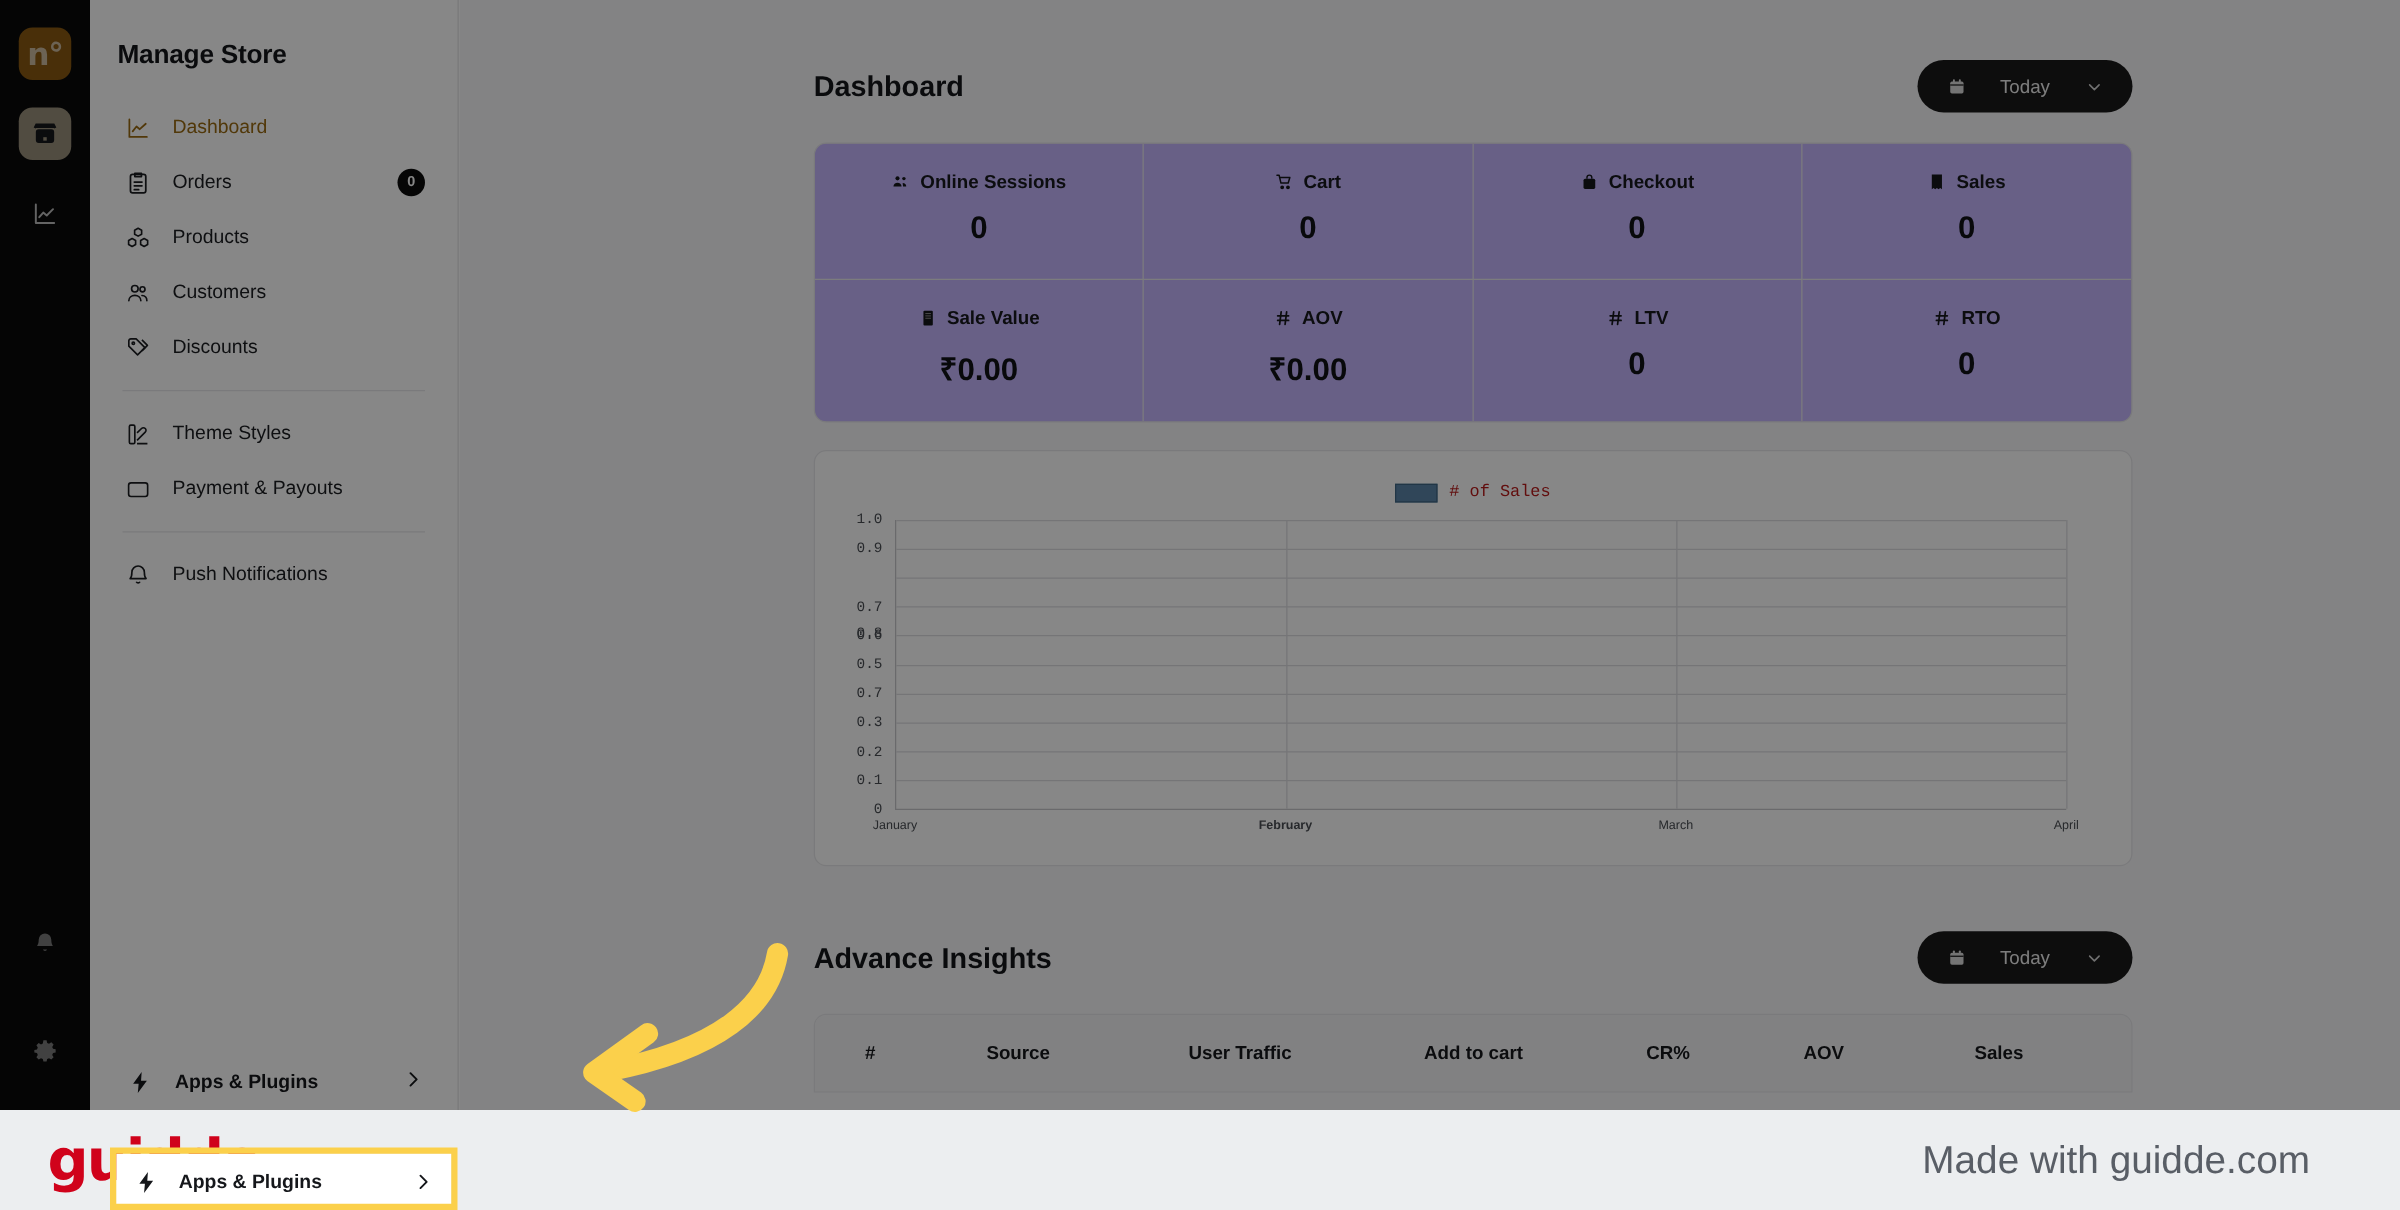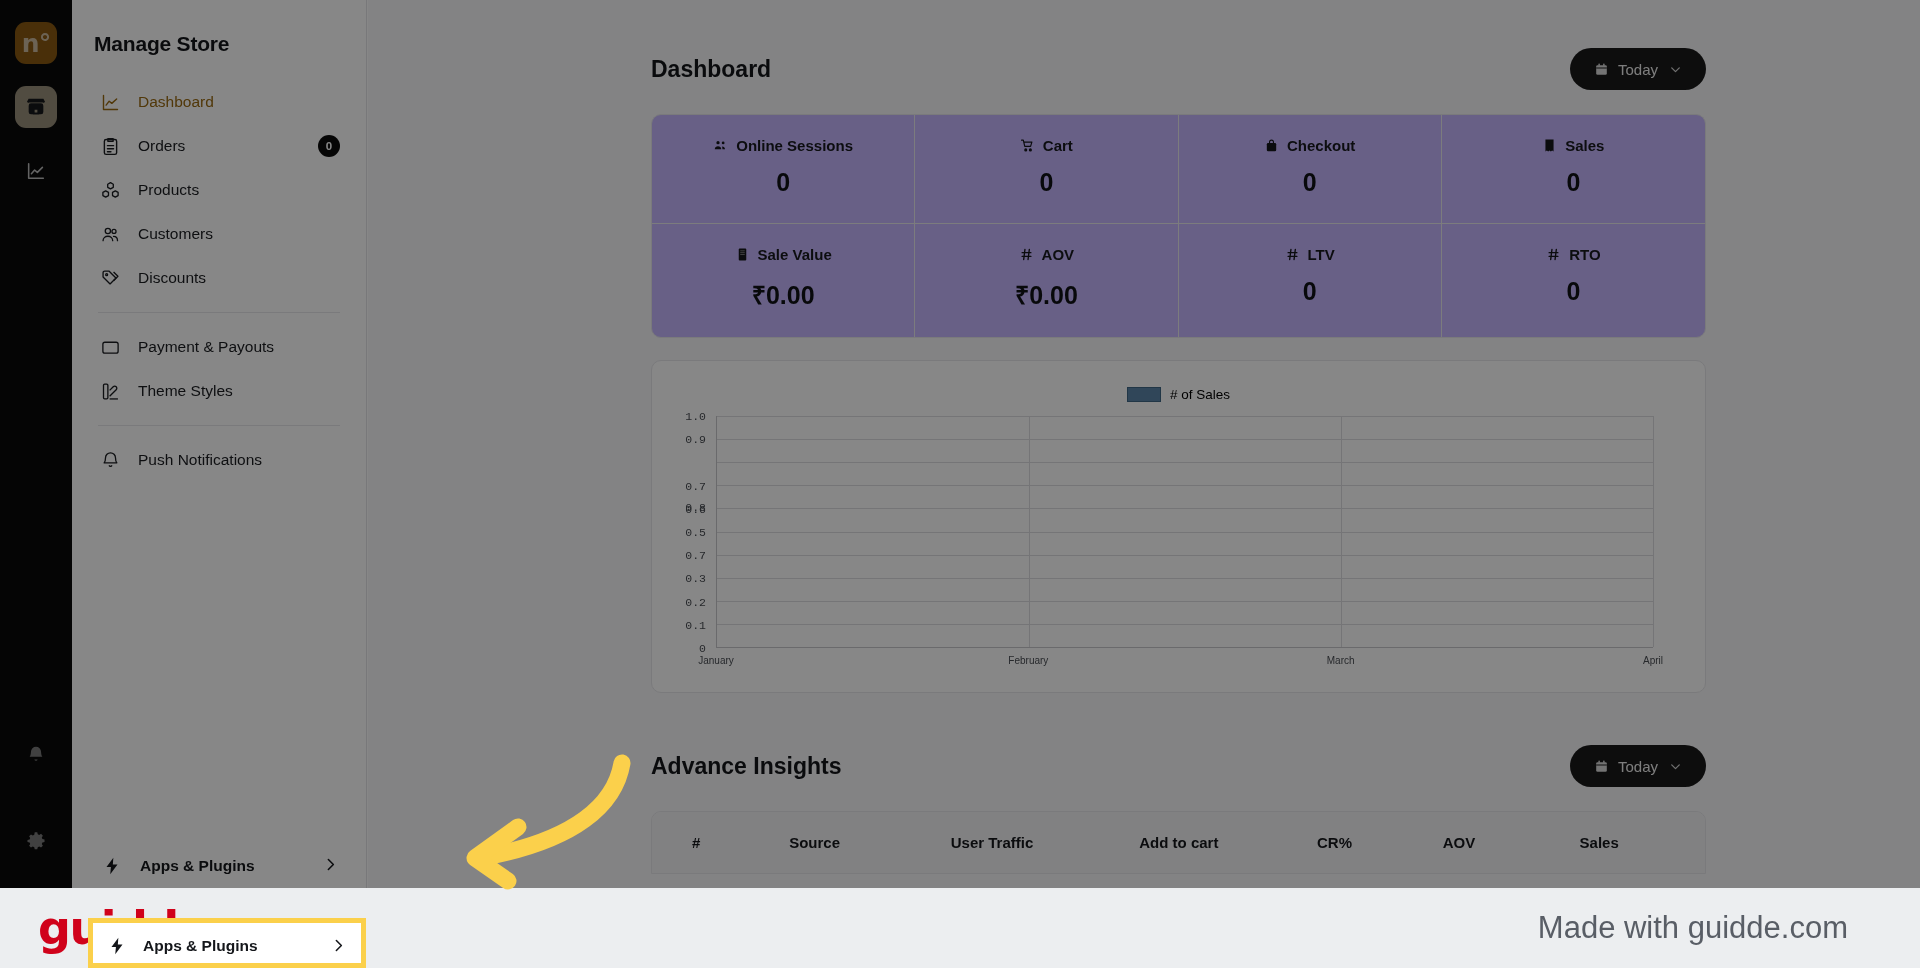--- a/index.html
+++ b/index.html
@@ -122,21 +122,21 @@
     width: 1552px; height: 888px;
     background: #f7f7f9;
     overflow: hidden;
   }
   .page-head {
     display: flex; align-items: center; justify-content: space-between;
     padding: 48px 214px 0 283px;
   }
   .page-title { font-size: 23px; font-weight: 700; color: #14161a; }
   .today-btn {
-    display: flex; align-items: center; gap: 9px;
+    display: flex; align-items: center; gap: 27px;
     background: #1a1a1a; color: #ededed;
     height: 42px; padding: 0 24px; border-radius: 21px;
     font-size: 15px; font-weight: 500;
   }
   .today-btn .cal { display: flex; }
   .today-btn .chev { display: flex; margin-left: 2px; }
 
   .card {
     margin: 24px 214px 0 283px;
     background: #c4b5fd;
@@ -170,21 +170,21 @@
     padding: 26px 20px 18px;
   }
   .chart-legend {
     display: flex; align-items: center; justify-content: center;
     gap: 9px; margin-bottom: 14px;
   }
   .legend-swatch {
     width: 34px; height: 15px;
     background: #5b84a8; border: 1px solid #3f6684;
   }
-  .legend-label { font-size: 13.5px; color: #000000; }
+  .legend-label { font-size: 13.5px; color: #b91c1c; font-family: Liberation Mono, monospace; }
   .plot {
     position: relative; height: 232px;
     margin-left: 44px; margin-right: 32px;
   }
   .y-axis {
     position: absolute; left: -44px; top: 0; width: 40px; height: 100%; font-family: Liberation Mono, monospace;
   }
   .y-tick {
     position: absolute; right: 6px;
     font-size: 11.5px; color: #4a4e54;
@@ -398,37 +398,37 @@
             </svg>
           </span>
           <span>Discounts</span>
         </div>
 
         <div class="nav-sep"></div>
 
         <div class="nav-item">
           <span class="nav-ico">
             <svg width="21" height="21" viewBox="0 0 24 24" fill="none" stroke="#1b1d21" stroke-width="1.5" stroke-linejoin="round">
-              <rect x="3.3" y="6" width="17.4" height="12.5" rx="2.2"></rect>
-              <path d="M17.5 13.2h.01"></path>
-            </svg>
-          </span>
-          <span>Payment &amp; Payouts</span>
-        </div>
-
-        <div class="nav-item">
-          <span class="nav-ico">
-            <svg width="21" height="21" viewBox="0 0 24 24" fill="none" stroke="#1b1d21" stroke-width="1.5" stroke-linejoin="round">
               <rect x="4" y="3.5" width="5" height="17" rx="1.3"></rect>
               <path d="M6.4 17.5h.01"></path>
               <path d="M11 17.5l7.5-7.5a2.4 2.4 0 000-3.4 2.4 2.4 0 00-3.4 0L11 10.7"></path>
               <path d="M11 20.5h9.5"></path>
             </svg>
           </span>
           <span>Theme Styles</span>
+        </div>
+
+        <div class="nav-item">
+          <span class="nav-ico">
+            <svg width="21" height="21" viewBox="0 0 24 24" fill="none" stroke="#1b1d21" stroke-width="1.5" stroke-linejoin="round">
+              <rect x="3.3" y="6" width="17.4" height="12.5" rx="2.2"></rect>
+              <path d="M17.5 13.2h.01"></path>
+            </svg>
+          </span>
+          <span>Payment &amp; Payouts</span>
         </div>
 
         <div class="nav-sep"></div>
 
         <div class="nav-item">
           <span class="nav-ico">
             <svg width="21" height="21" viewBox="0 0 24 24" fill="none" stroke="#1b1d21" stroke-width="1.5" stroke-linejoin="round">
               <path d="M12 3.2a5.7 5.7 0 00-5.7 5.7c0 4.2-1.6 5.8-1.6 5.8h14.6s-1.6-1.6-1.6-5.8A5.7 5.7 0 0012 3.2z"></path>
               <path d="M10.3 17.6a1.9 1.9 0 003.4 0"></path>
             </svg>
@@ -618,21 +618,21 @@
               <div class="h-line" style="top: 70%;"></div>
               <div class="h-line" style="top: 80%;"></div>
               <div class="h-line" style="top: 90%;"></div>
               <div class="v-line" style="left: 33.3333%;"></div>
               <div class="v-line" style="left: 66.6667%;"></div>
               <div class="v-line" style="left: 100%;"></div>
             </div>
         </div>
         <div class="x-labels" id="xaxis">
             <div class="x-tick" style="left: 0%;">January</div>
-            <div class="x-tick" style="left: 33.3333%;">February</div>
+            <div class="x-tick" style="left: 33.3333%; font-weight: bold;">February</div>
             <div class="x-tick" style="left: 66.6667%;">March</div>
             <div class="x-tick" style="left: 100%;">April</div>
           </div>
       </div>
 
       <div class="insights-head">
         <div class="page-title">Advance Insights</div>
         <div class="today-btn">
           <span class="cal">
             <svg width="15" height="15" viewBox="0 0 24 24" fill="#dcdcdc">

